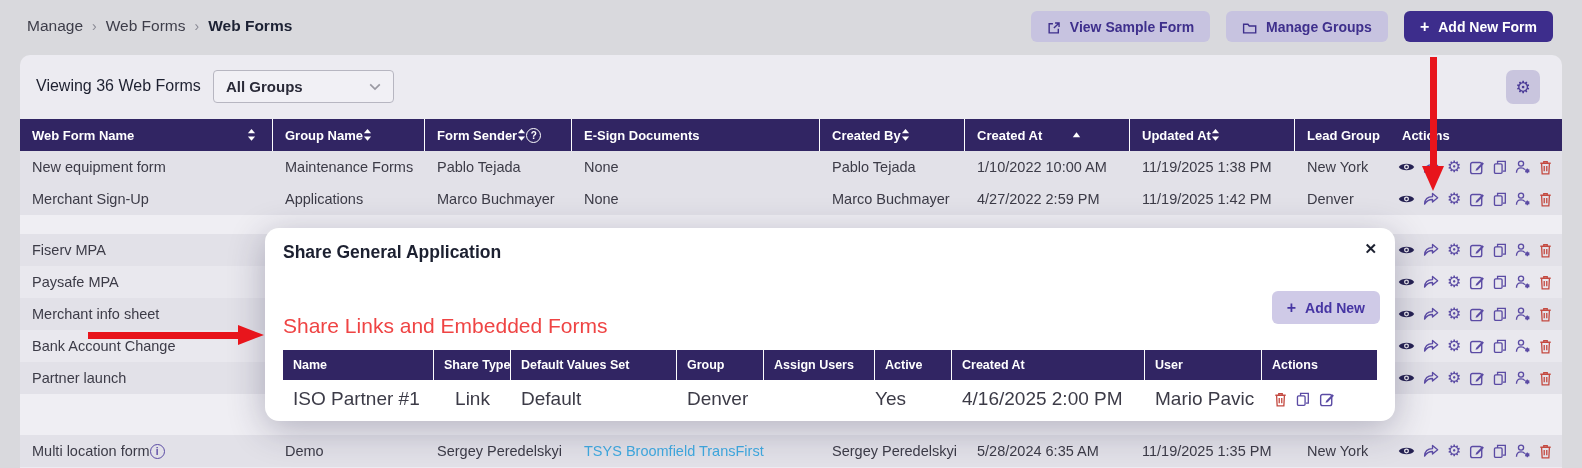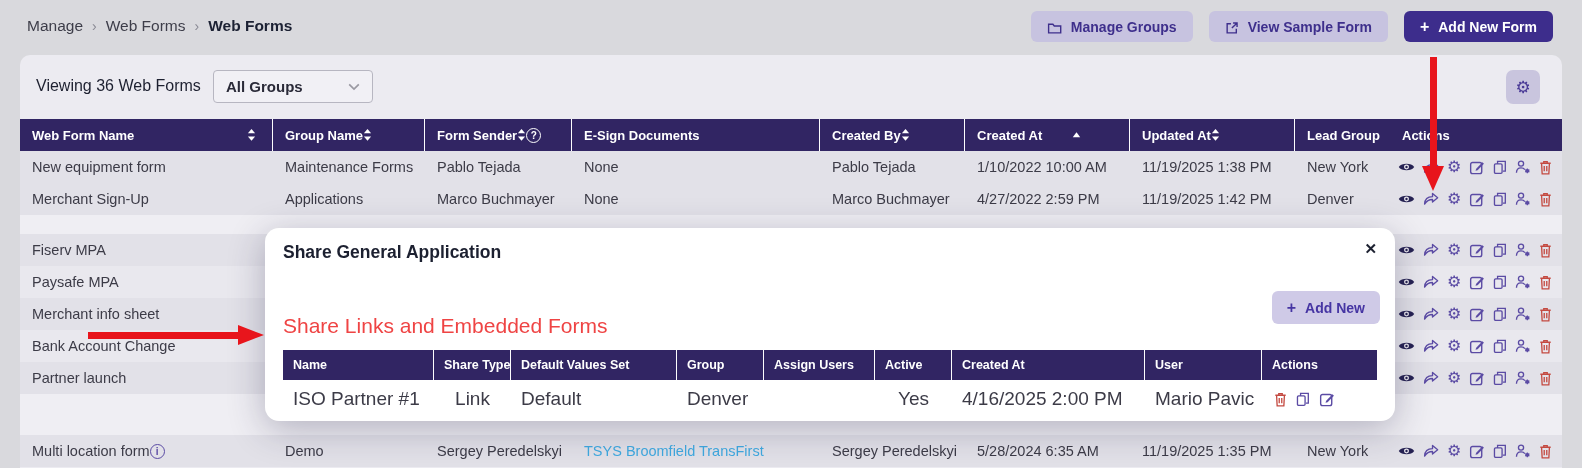--- a/index.html
+++ b/index.html
@@ -15,21 +15,21 @@
   .topbtns{position:absolute;right:29px;top:11px;display:flex;gap:16px}
   .btn{height:31px;border-radius:6px;display:flex;align-items:center;gap:9px;padding:0 16px;font-size:14px;font-weight:bold;cursor:pointer;border:none}
   .btn.light{background:#c7c3e0;color:#3e2f8c}
   .btn.dark{background:#3d2d8c;color:#fff}
   .plus{font-size:16px;font-weight:bold}
 
   
   .panel{position:absolute;left:20px;top:55px;width:1542px;height:420px;background:#ecebf1;border-radius:10px 10px 0 0}
   .toolbar{position:relative;height:64px}
   .viewing{position:absolute;left:16px;top:22px;font-size:16px;font-weight:normal;color:#1d2030}
-  .dropdown{position:absolute;left:193px;top:15px;width:160px;height:33px;border:1px solid #b7b6c1;border-radius:4px;background:#f1f0f5;display:flex;align-items:center;padding:0 12px;cursor:pointer}
+  .dropdown{position:absolute;left:193px;top:15px;width:181px;height:33px;border:1px solid #b7b6c1;border-radius:4px;background:#f1f0f5;display:flex;align-items:center;padding:0 12px;cursor:pointer}
   .dropdown .val{font-size:15px;color:#2a2a38;font-weight:bold}
   .dropdown .chev{margin-left:auto;color:#9a99a2}
   .searchbox{position:absolute;left:1280px;top:16px;width:190px;height:31px;border:1px solid #b7b6c1;border-radius:4px;background:#f1f0f5;display:flex;align-items:center;padding:0 10px}
   .searchbox input{flex:1;border:none;outline:none;background:transparent;font-size:15px;color:#3c3b47;font-family:"Liberation Sans",sans-serif;min-width:0}
   .searchbox input::placeholder{color:#9c9ba5}
   .searchbox .mag{color:#8d8c97;flex:none}
   .gearbtn{position:absolute;left:1486px;top:15px;width:34px;height:34px;border-radius:7px;background:#c9c5de;display:flex;align-items:center;justify-content:center;cursor:pointer;color:#4a3a96;font-size:17px}
 
   
   .thead{display:flex;height:32px;background:#312563;color:#fff;align-items:stretch}
@@ -56,21 +56,21 @@
   .m-title{position:absolute;left:18px;top:14px;font-size:17.5px;font-weight:600;color:#1c2030}
   .m-close{position:absolute;right:18px;top:12px;font-size:15px;font-weight:bold;color:#1c2030;cursor:pointer}
   .m-sect{position:absolute;left:18px;top:86px;font-size:21px;color:#ef4444}
   .m-addnew{position:absolute;right:15px;top:63px;height:33px;border-radius:6px;background:#cfcae7;color:#4635a3;font-size:14px;font-weight:bold;display:flex;align-items:center;gap:9px;padding:0 15px;border:none;cursor:pointer}
   .m-table{position:absolute;left:18px;top:122px;width:1094px}
   .m-thead{display:flex;height:30px;background:#312563;color:#fff;align-items:stretch}
   .m-thead .hc{display:flex;align-items:center;padding-left:10px;font-size:12.5px;font-weight:bold;white-space:nowrap;overflow:hidden}
   .m-thead .hc:not(:last-child){border-right:1px solid #fdfdfe}
   .m-trow{display:flex;height:38px;align-items:center;font-size:19px;background:#fff}
   .m-trow .c{padding-left:10px}
-  .mw1{width:151px}.mw2{width:77px;text-align:center}.mw3{width:166px}.mw4{width:87px}.mw5{width:111px}.mw6{width:77px;text-align:center}.mw7{width:193px}.mw8{width:117px}.mw9{width:115px}
+  .mw1{width:151px}.mw2{width:77px;text-align:center}.mw3{width:166px}.mw4{width:87px}.mw5{width:111px}.mw6{width:77px;}.mw7{width:193px}.mw8{width:117px}.mw9{width:115px}
   .m-acts{display:flex;align-items:center;gap:9px;padding-left:12px}
 
   
   .arrowlayer{position:absolute;inset:0;z-index:60;pointer-events:none}
   .v-shaft{position:absolute;left:1430px;top:57px;width:7px;height:110px;background:#e8151c}
   .v-head{position:absolute;left:1422px;top:166px;width:0;height:0;border-left:11px solid transparent;border-right:11px solid transparent;border-top:25px solid #e8151c}
   .h-shaft{position:absolute;left:88px;top:332px;width:150px;height:7px;background:#e8151c}
   .h-head{position:absolute;left:238px;top:325px;width:0;height:0;border-top:10.5px solid transparent;border-bottom:10.5px solid transparent;border-left:26px solid #e8151c}
 </style>
 </head>
@@ -132,30 +132,30 @@
 <div class="topbar">
   <div class="crumbs">
     <span>Manage</span>
     <span class="sep">›</span>
     <span>Web Forms</span>
     <span class="sep">›</span>
     <span class="last">Web Forms</span>
   </div>
   <div class="topbtns">
     <button class="btn light">
+      <span><svg class="ic" width="14" height="14">
+            <use href="#i-extlink"></use>
+          </svg></span>
+      <span>View Sample Form</span>
+    </button>
+    <button class="btn light">
       <span><svg class="ic" width="15" height="14">
             <use href="#i-folder"></use>
           </svg></span>
       <span>Manage Groups</span>
-    </button>
-    <button class="btn light">
-      <span><svg class="ic" width="14" height="14">
-            <use href="#i-extlink"></use>
-          </svg></span>
-      <span>View Sample Form</span>
     </button>
     <button class="btn dark">
       <span class="plus">+</span>
       <span>Add New Form</span>
     </button>
   </div>
 </div>
 
 <div class="panel">
 

